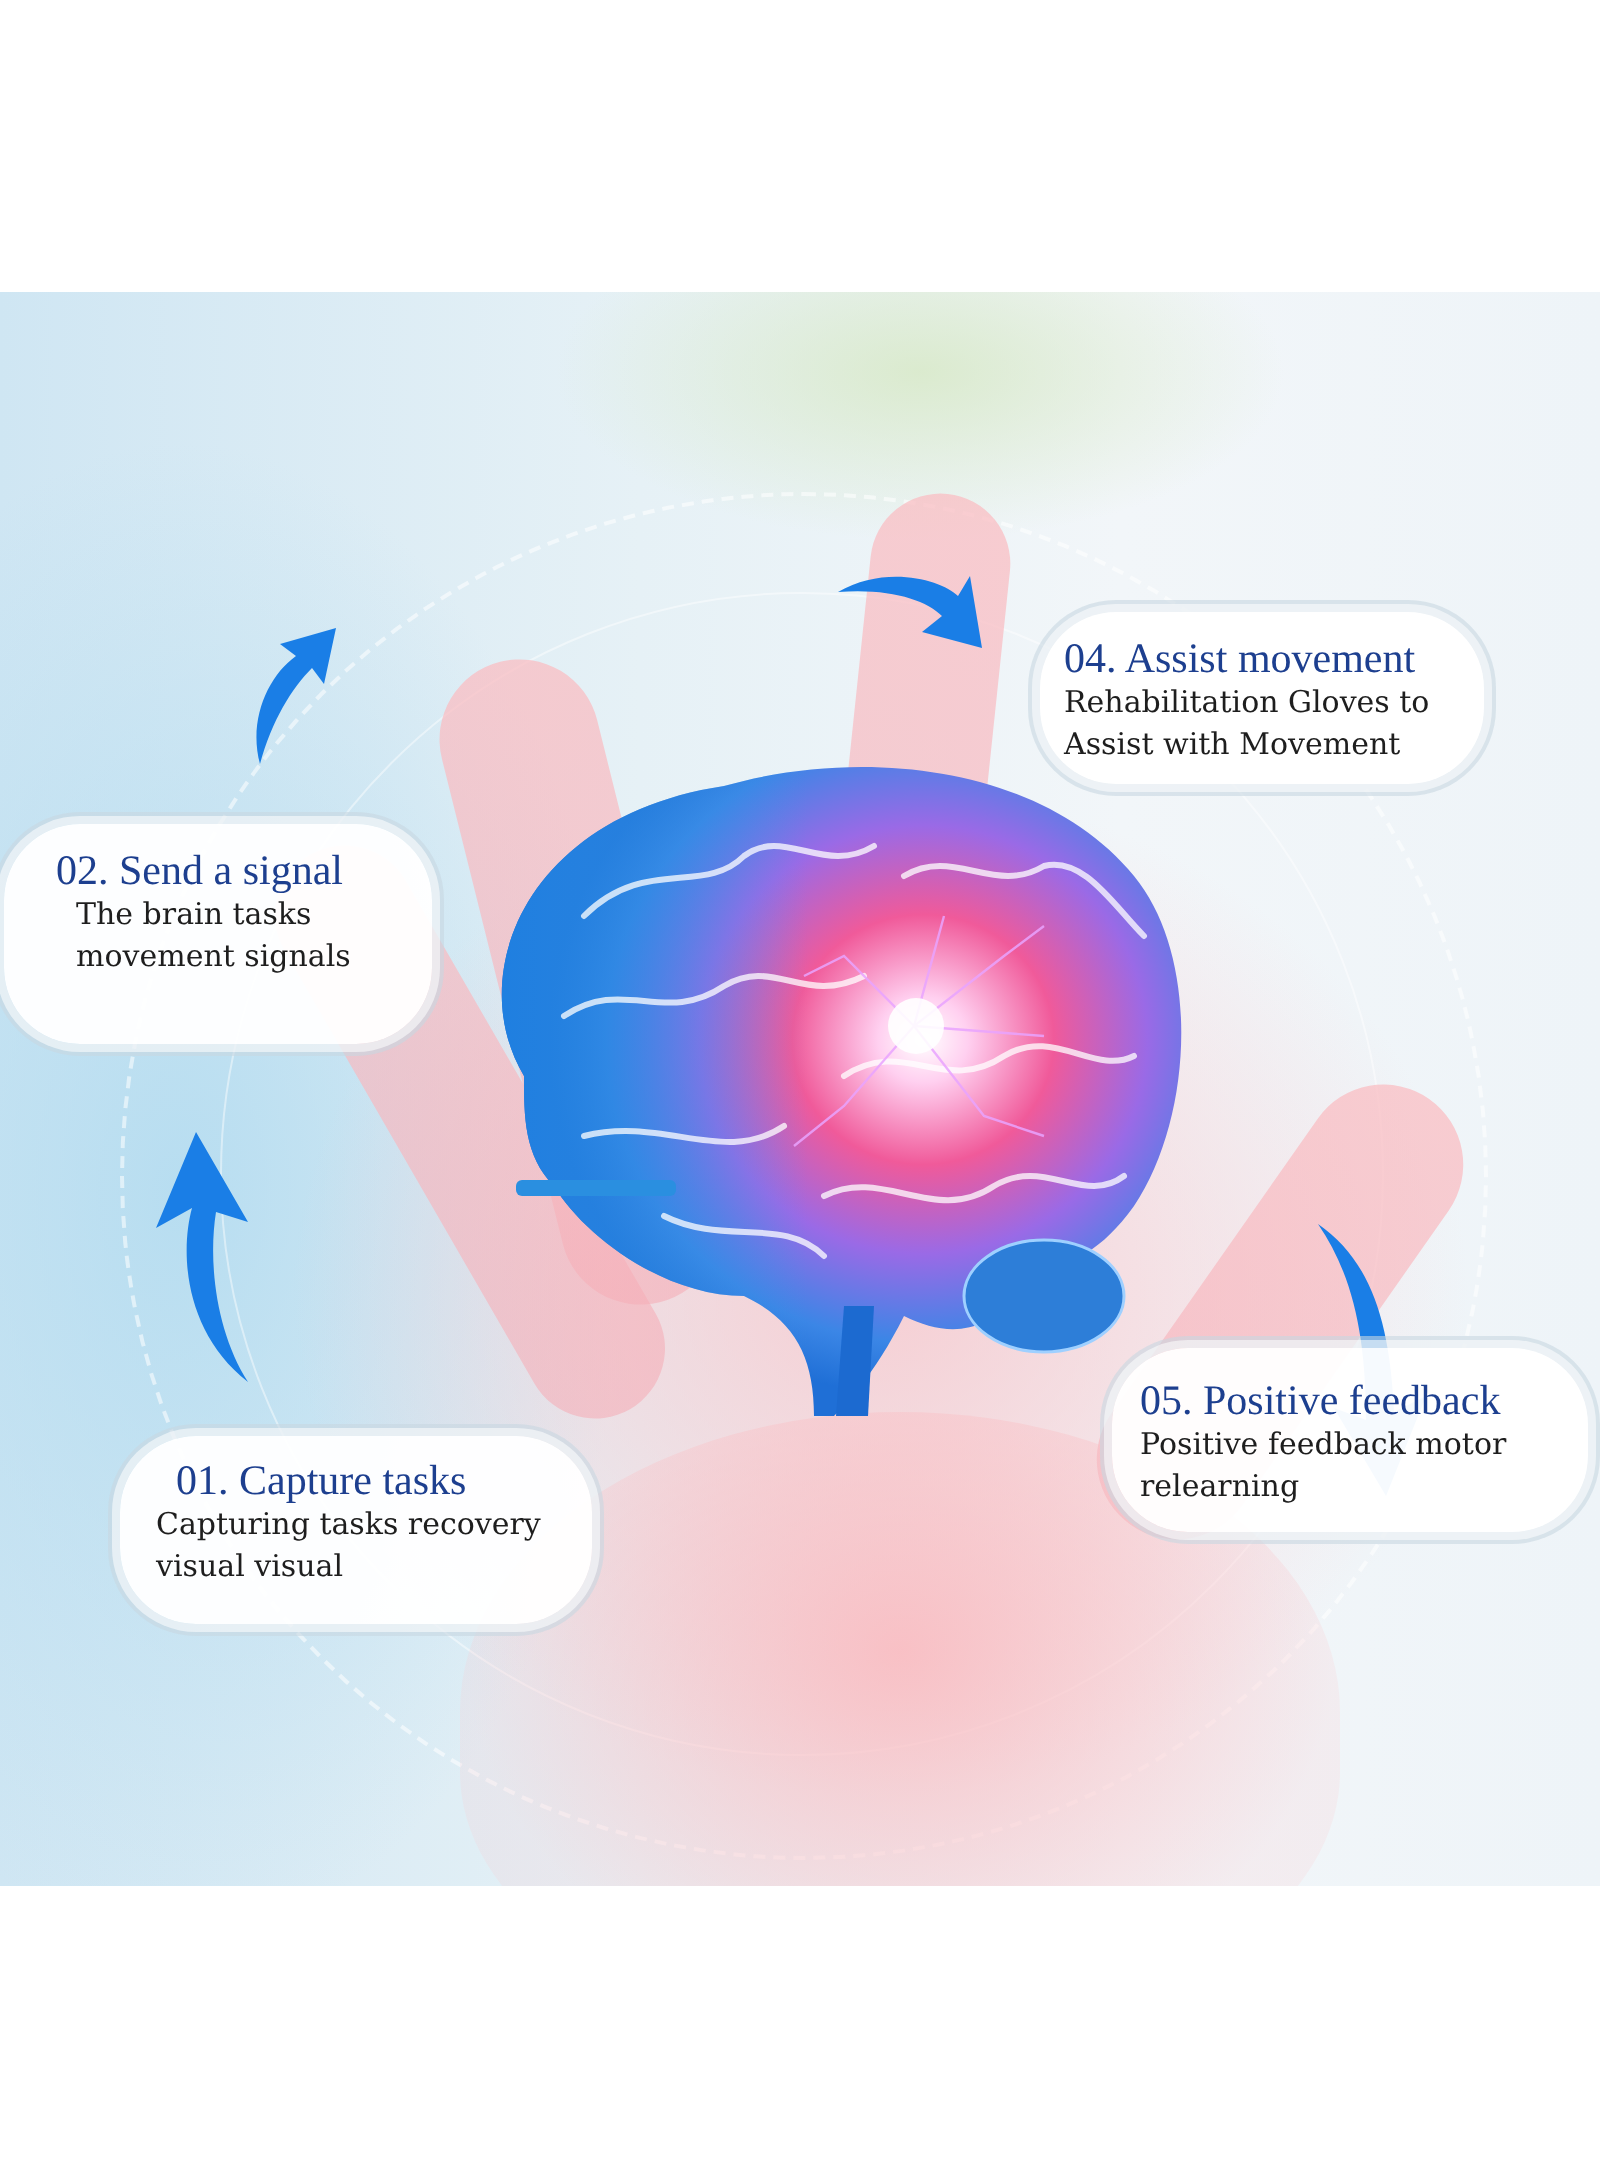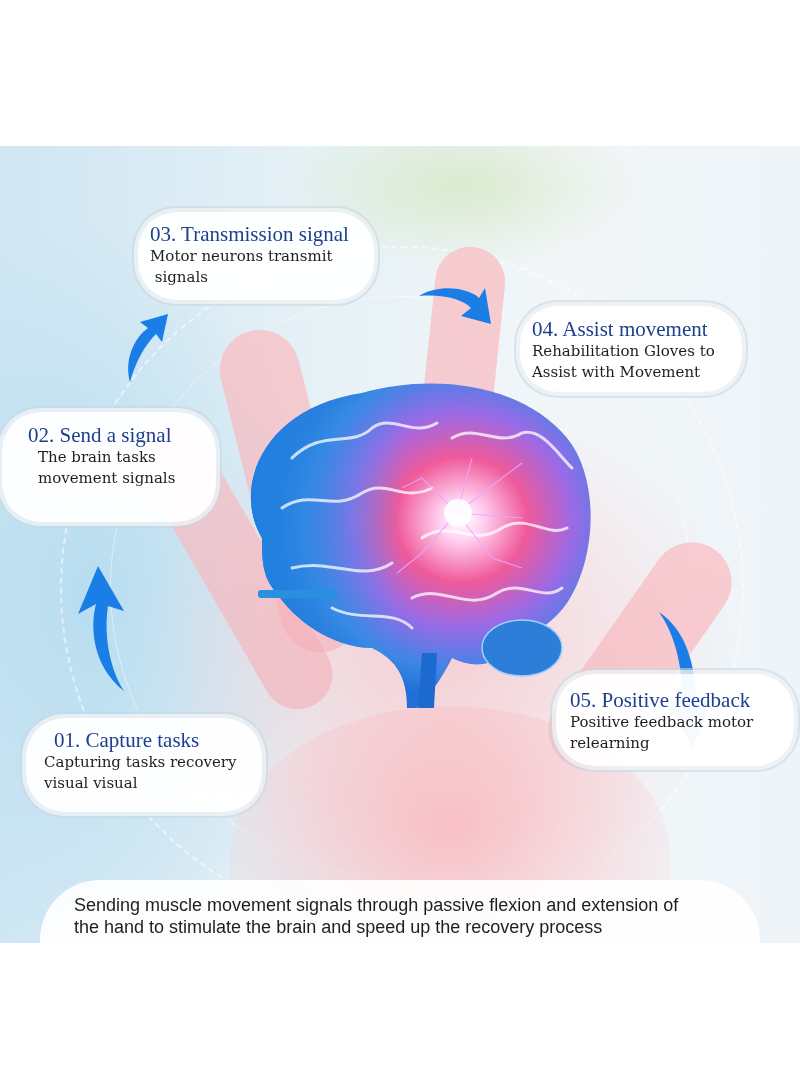--- a/index.html
+++ b/index.html
@@ -94,49 +94,40 @@
   <svg class="arrow" style="left:122px;top:164px;" width="50" height="75" viewBox="0 0 50 75">
     <path d="M8 72 C2 50 12 28 26 18 L18 12 L46 4 L40 32 L34 24 C24 34 14 50 8 72 Z" fill="#1a7ee6"></path>
   </svg>
   <svg class="arrow" style="left:415px;top:130px;" width="80" height="50" viewBox="0 0 80 50">
     <path d="M4 20 C28 6 56 14 64 22 L70 12 L76 48 L46 40 L56 32 C48 24 30 18 4 20 Z" fill="#1a7ee6"></path>
   </svg>
   <svg class="arrow" style="left:655px;top:464px;" width="70" height="140" viewBox="0 0 70 140">
     <path d="M4 2 C30 20 40 50 42 96 L58 88 L38 138 L12 94 L28 100 C28 60 22 28 4 2 Z" fill="#1a7ee6"></path>
   </svg>
 
-  <div class="callout" style="left:138px;top:66px;width:236px;height:88px;padding-top:10px;padding-left:12px;">
-    <div class="title">03. Transmission signal</div>
-    <div class="desc">Motor neurons transmit</div>
-    <div class="desc" style="white-space:pre;"> signals</div>
-  </div>
 
   <div class="callout" style="left:520px;top:160px;width:222px;height:86px;padding-top:11px;padding-left:12px;">
     <div class="title">04. Assist movement</div>
     <div class="desc">Rehabilitation Gloves to</div>
     <div class="desc">Assist with Movement</div>
   </div>
 
   <div class="callout" style="left:2px;top:266px;width:214px;height:110px;padding-top:11px;padding-left:26px;">
     <div class="title">02. Send a signal</div>
     <div class="desc" style="padding-left:10px;">The brain tasks</div>
     <div class="desc" style="padding-left:10px;">movement signals</div>
   </div>
 
   <div class="callout" style="left:556px;top:528px;width:238px;height:92px;padding-top:14px;padding-left:14px;">
     <div class="title">05. Positive feedback</div>
     <div class="desc">Positive feedback motor</div>
     <div class="desc">relearning</div>
   </div>
 
-  <div class="callout" style="left:26px;top:572px;width:236px;height:94px;padding-left:18px;">
+  <div class="callout" style="left:60px;top:572px;width:236px;height:94px;padding-left:18px;">
     <div class="title" style="padding-left:10px;">01. Capture tasks</div>
     <div class="desc">Capturing tasks recovery</div>
     <div class="desc">visual visual</div>
   </div>
 
-  <div class="caption">
-    <span>Sending muscle movement signals through passive flexion and extension of</span>
-    <span>the hand to stimulate the brain and speed up the recovery process</span>
-  </div>
 </div>
 
 <div class="bottom-band" style="position:absolute;left:0;top:943px;width:800px;height:147px;background:#fff;"></div>
 
 </body></html>

